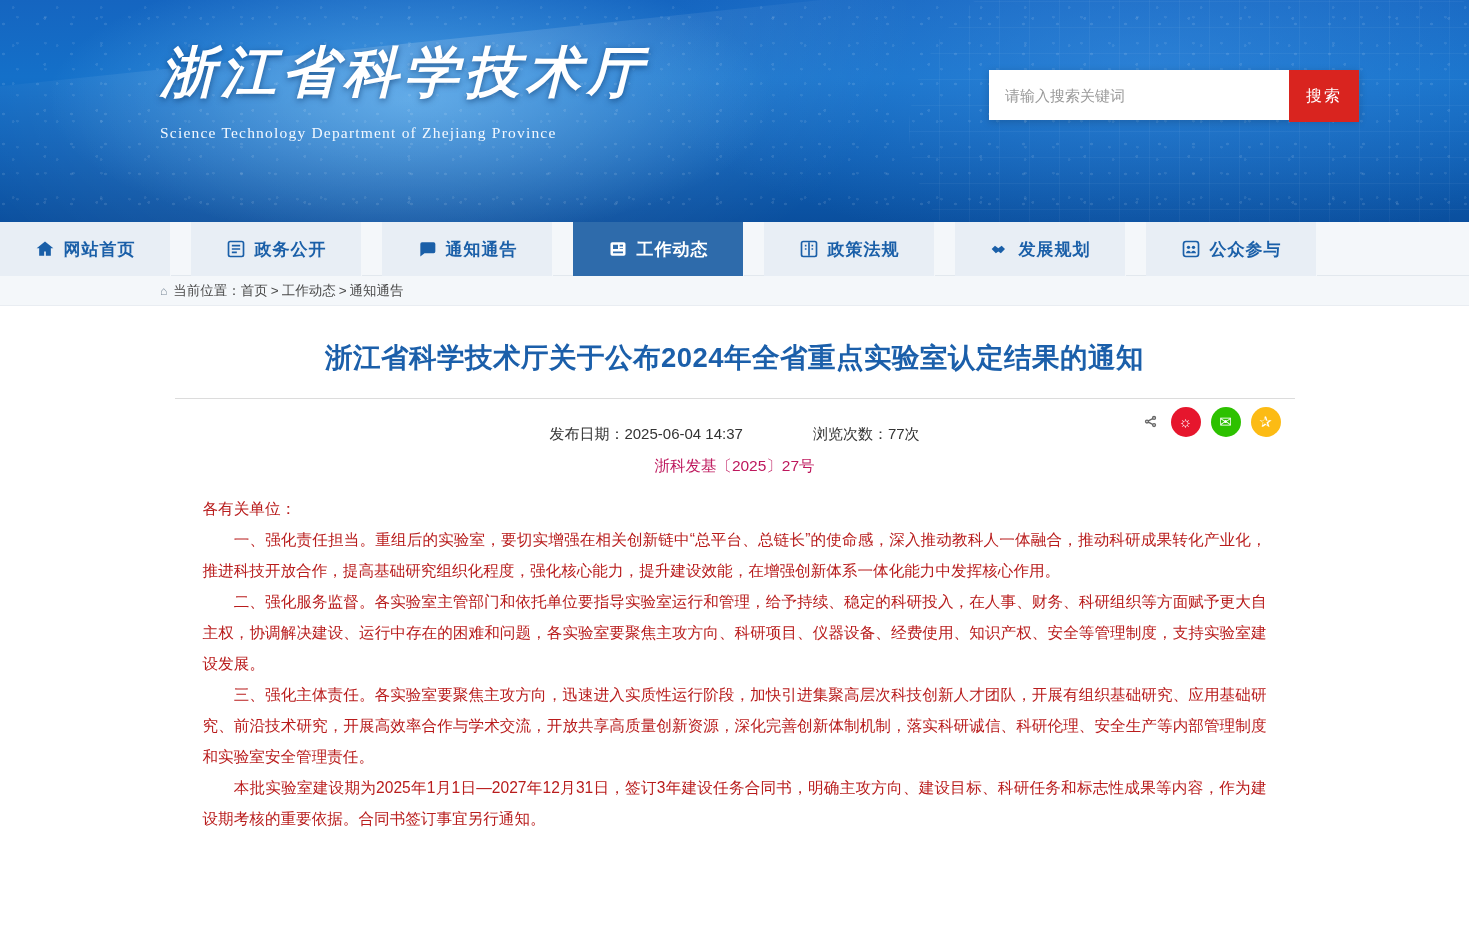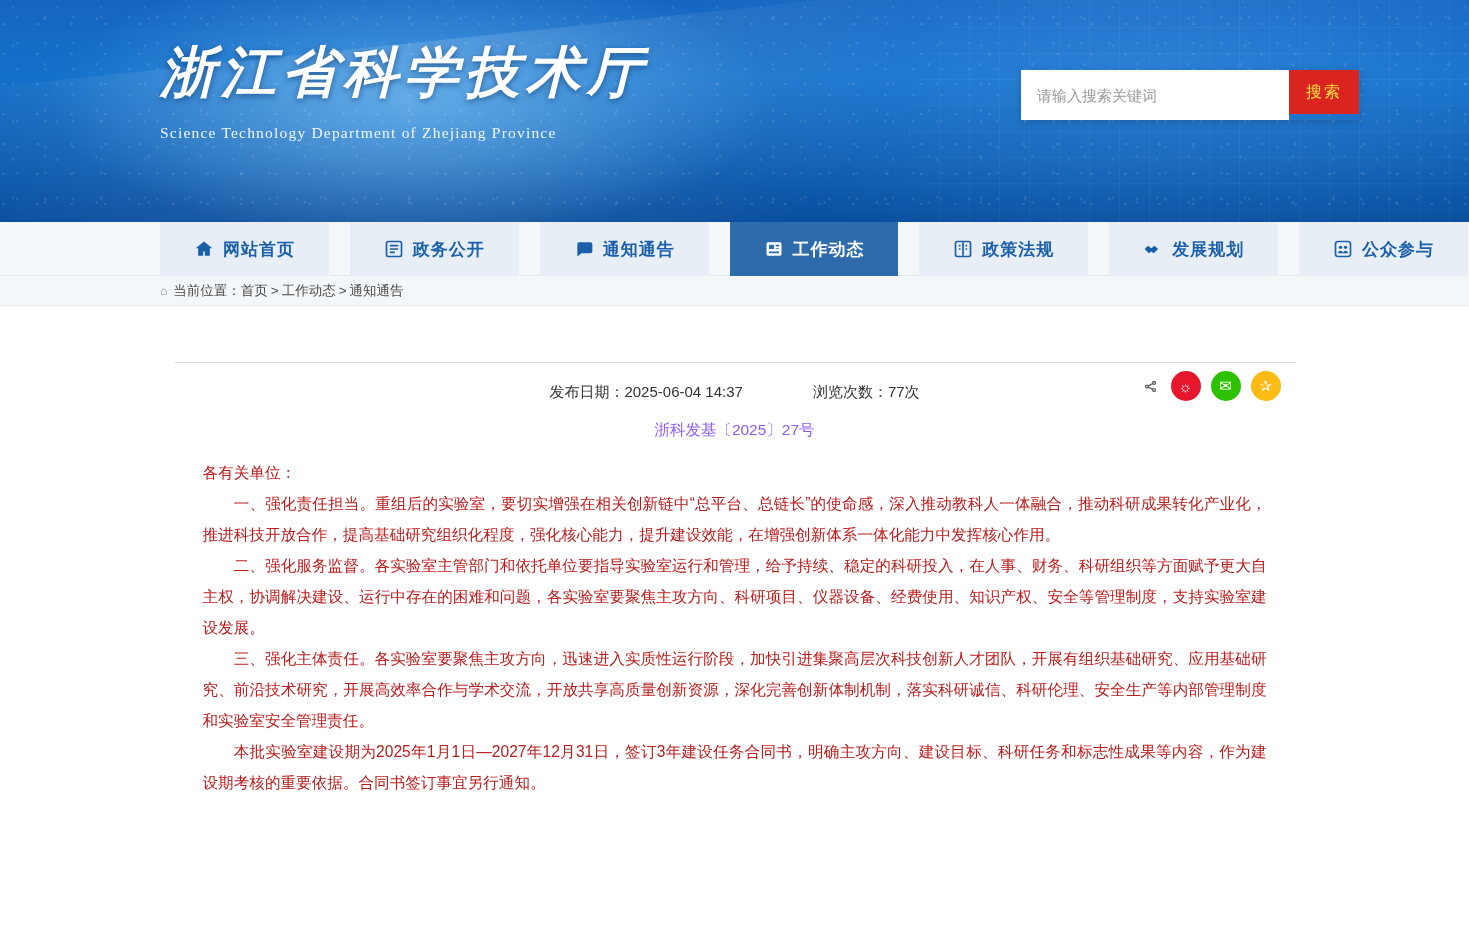--- a/index.html
+++ b/index.html
@@ -75,48 +75,47 @@
   }
 
   .search-box {
     position: absolute;
     right: 110px; top: 70px;
     display: flex;
     height: 50px;
     box-shadow: 0 2px 8px rgba(0,0,0,.18);
   }
   .search-input {
-    width: 268px;
+    width: 300px;
     height: 50px;
     border: none;
     outline: none;
     padding: 0 16px;
     font-size: 15px;
     color: #333;
     background: #fff;
     font-family: "Liberation Sans", sans-serif;
   }
   .search-input::placeholder { color: #9a9a9a; }
   .search-btn {
-    width: 70px; height: 44px;
+    width: 70px; height: 52px;
     border: none;
     background: #d9241f;
-    color: #fde047;
+    color: #ffffff;
     font-size: 16px;
     letter-spacing: 2px;
     cursor: pointer;
     font-family: "Liberation Sans", sans-serif;
   }
 
   
   .navbar {
     height: 54px;
     background: #f4f7fa;
     display: flex;
-    padding-left: 160px;
     border-bottom: 1px solid #e2e8ee;
     gap: 20px;
   }
   .nav-item {
     width: 171px;
     height: 54px;
     display: flex;
     align-items: center;
     justify-content: center;
     gap: 9px;
@@ -158,21 +157,21 @@
     font-size: 27.5px;
     font-weight: bold;
     color: #1b5faa;
     letter-spacing: .5px;
     line-height: 1.3;
     padding: 0 30px;
   }
   .meta {
     margin-top: 22px;
     border-top: 1px solid #dcdcdc;
-    padding-top: 20px;
+    padding-top: 26px;
     display: flex;
     align-items: center;
     justify-content: center;
     gap: 70px;
     font-size: 15px;
     color: #333;
     position: relative;
   }
   .meta .share {
     position: absolute;
@@ -189,22 +188,22 @@
     cursor: pointer;
   }
   .share-ico.plain { background: transparent; color: #666; width: 20px; }
   .share-ico.weibo { background: #e6162d; }
   .share-ico.wechat { background: #2dc100; }
   .share-ico.qzone { background: #fcbb14; }
 
   .doc-no {
     text-align: center;
     font-size: 15.5px;
-    color: #8b5cf6;
-    margin-top: 18px;
+    color: #be185d;
+    margin-top: 12px;
   }
 
   .body-text {
     margin-top: 16px;
     font-size: 15.6px;
     line-height: 31px;
     color: #b91c1c;
     text-align: justify;
     padding: 0 28px;
   }
@@ -308,20 +307,21 @@
   <span>当前位置：</span>
   <a href="#">首页</a>
   <span class="sep">&gt;</span>
   <a href="#">工作动态</a>
   <span class="sep">&gt;</span>
   <a href="#">通知通告</a>
 </div>
 
 <div class="article">
 
+  <div class="art-title">浙江省科学技术厅关于公布2024年全省重点实验室认定结果的通知</div>
 
   <div class="meta">
     <div>
       <span>发布日期：</span><span>2025-06-04 14:37</span>
     </div>
     <div>
       <span>浏览次数：</span><span>77次</span>
     </div>
 
     <div class="share">

